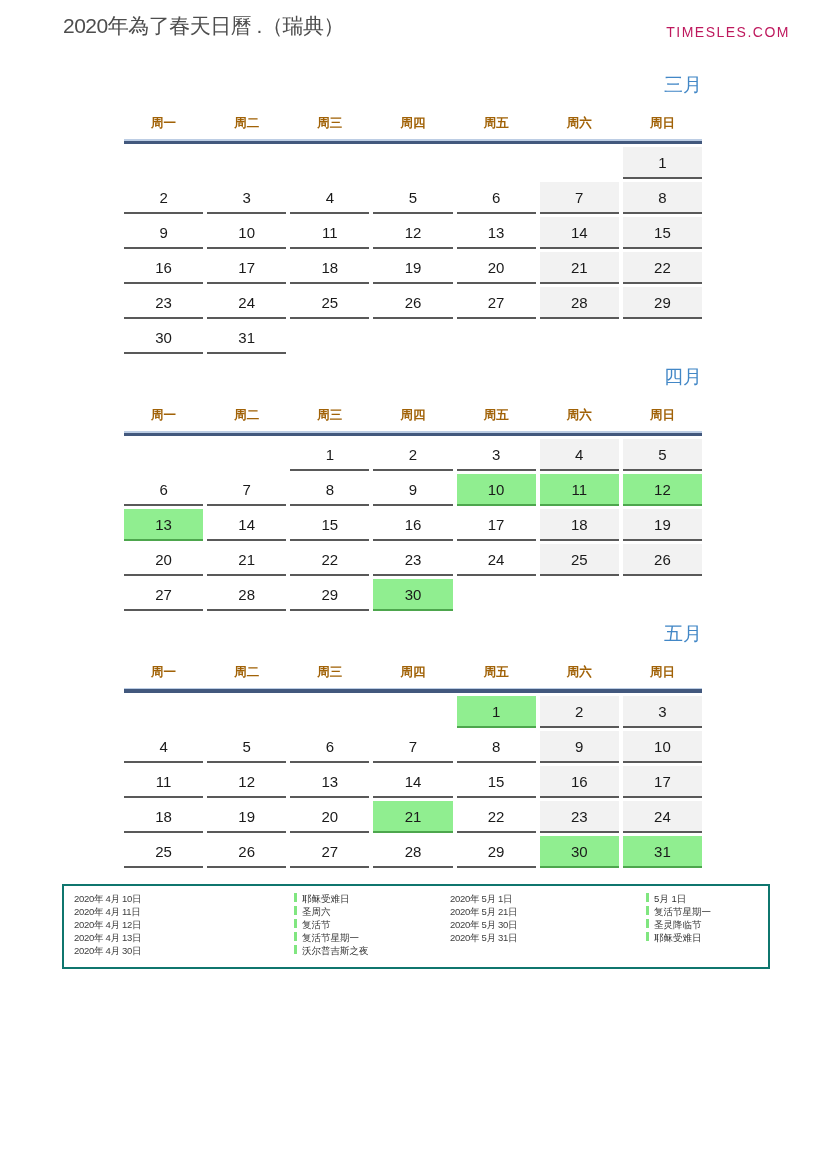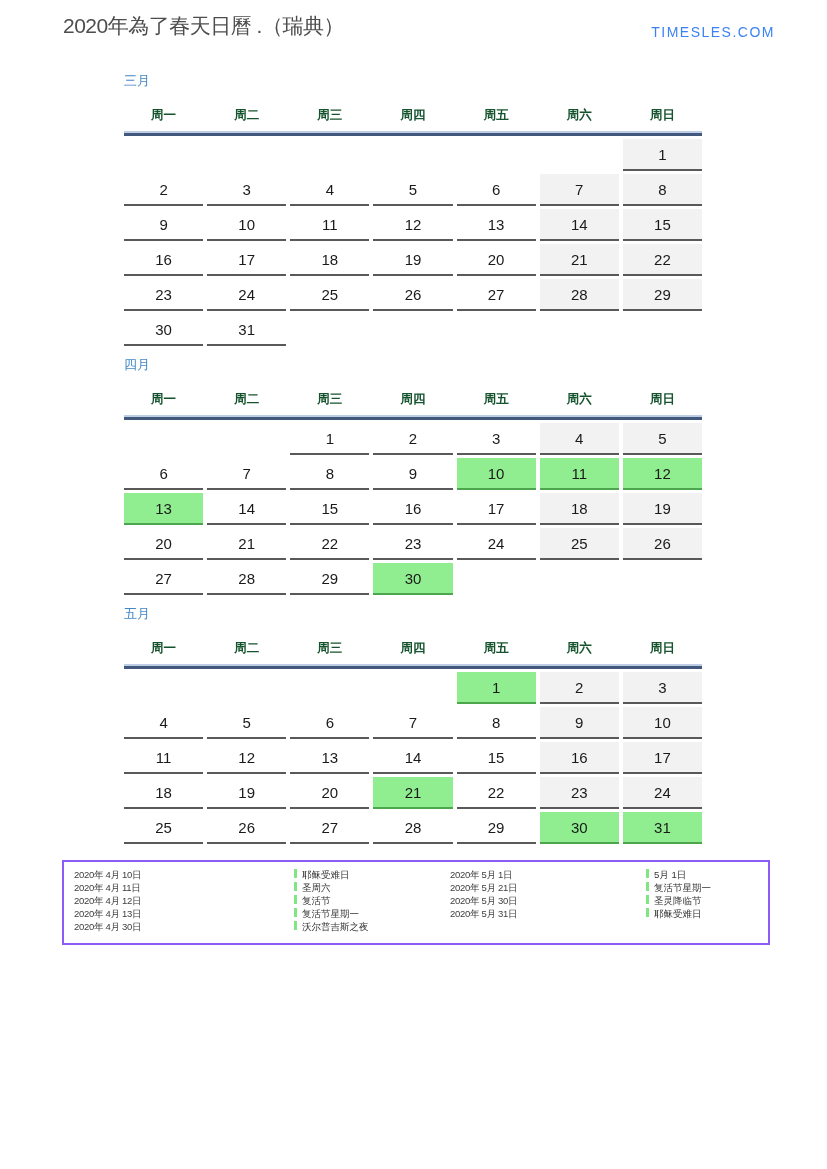--- a/index.html
+++ b/index.html
@@ -12,38 +12,38 @@
     overflow:hidden;
   }
   
   .top-header{position:relative;height:62px;}
   .doc-title{
     position:absolute;left:63px;top:12px;
     font-size:21px;color:#4d4d4d;letter-spacing:-0.5px;
     font-weight:400;white-space:nowrap;
   }
   .site-logo{
-    position:absolute;right:52px;top:24px;
-    font-size:14px;color:#3b82f6;letter-spacing:1.5px;
+    position:absolute;right:37px;top:24px;
+    font-size:14px;color:#be185d;letter-spacing:1.5px;
     font-weight:400;cursor:pointer;text-decoration:none;
   }
   
   .months{width:578px;margin-left:124px;}
   .month{margin-top:10px;}
   .month + .month{}
   .month-title{
-    margin:0 0 14px 0;text-align:left;
-    font-size:13px;font-weight:400;color:#4287c6;
+    margin:0 0 14px 0;text-align:right;
+    font-size:19px;font-weight:400;color:#4287c6;
   }
   .weekday-row{
     display:grid;grid-template-columns:repeat(7,1fr);
     column-gap:4px;height:22px;align-items:center;
   }
   .weekday{
-    text-align:center;font-size:12.5px;font-weight:600;color:#14532d;
+    text-align:center;font-size:12.5px;font-weight:600;color:#a16207;
   }
   .header-line{
     height:5px;margin-top:5px;
     background:linear-gradient(to bottom,#bccde4 0%,#bccde4 30%,#42587d 30%,#42587d 100%);
   }
   .week-row{
     display:grid;grid-template-columns:repeat(7,1fr);
     column-gap:4px;margin-top:3px;
   }
   .day-cell{
@@ -51,21 +51,21 @@
     font-size:15px;color:#1a1a1a;
     border-bottom:2px solid #595959;
     background:#ffffff;
   }
   .day-cell.weekend{background:#f2f2f2;}
   .day-cell.holiday{background:#90ee90;border-bottom-color:#4da64d;}
   .day-cell.empty{border-bottom:none;background:transparent;}
   
   .legend-box{
     width:684px;margin:16px 0 0 62px;
-    border:2px solid #8b5cf6;
+    border:2px solid #0f766e;
     padding:6px 10px 10px 10px;
   }
   .legend-grid{
     display:grid;
     grid-template-columns:176px 200px 152px 1fr;
     row-gap:0;
   }
   .legend-date{
     font-size:9.5px;line-height:13px;color:#404040;
     letter-spacing:-0.3px;white-space:nowrap;

